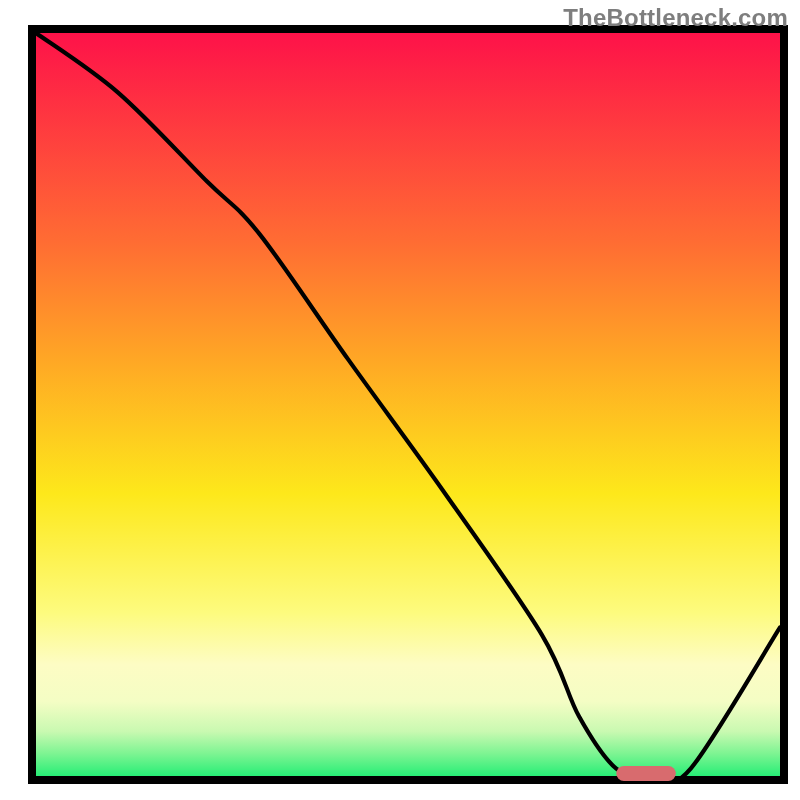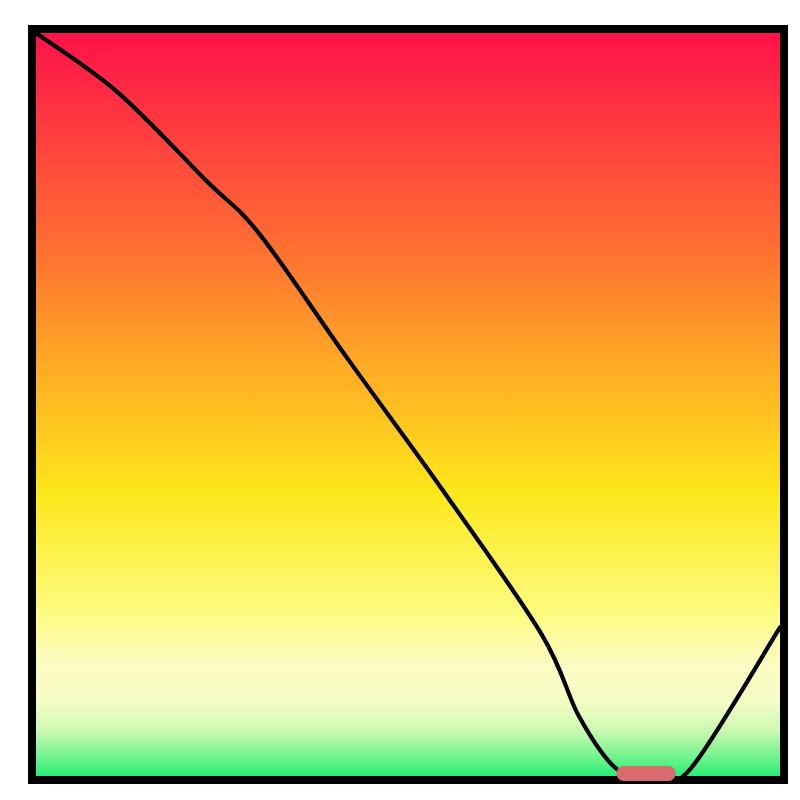--- a/index.html
+++ b/index.html
@@ -57,13 +57,14 @@
       <rect x="36" y="33" width="744" height="743" fill="url(#bg)"></rect>
 
       <rect x="32" y="29" width="752" height="751" fill="none" stroke="#000000" stroke-width="8"></rect>
 
       <path id="curve" d="M 36.0 33.0 C 49.6 42.9 89.3 67.7 117.8 92.4 C 146.4 117.2 183.6 158.1 207.1 181.6 C 230.7 205.1 235.6 203.9 259.2 233.6 C 282.8 263.3 317.5 316.6 348.5 359.9 C 379.5 403.3 413.0 447.8 445.2 493.7 C 477.4 539.5 519.6 597.7 541.9 634.8 C 564.2 672.0 566.7 694.3 579.1 716.6 C 591.5 738.8 603.9 758.7 616.3 768.6 C 628.7 778.5 641.1 776.0 653.5 776.0 C 665.9 776.0 669.6 793.3 690.7 768.6 C 711.8 743.8 765.1 650.9 780.0 627.4" fill="none" stroke="#000000" stroke-width="4.2" stroke-linecap="round" stroke-linejoin="round"></path>
 
       <rect id="marker" x="616.3" y="766.0" width="59.5" height="15" rx="7.5" ry="7.5" fill="#d86b6e"></rect>
     </g>
   </svg>
 
+  <div class="attribution">TheBottleneck.com</div>
 </div>
 
 </body></html>

